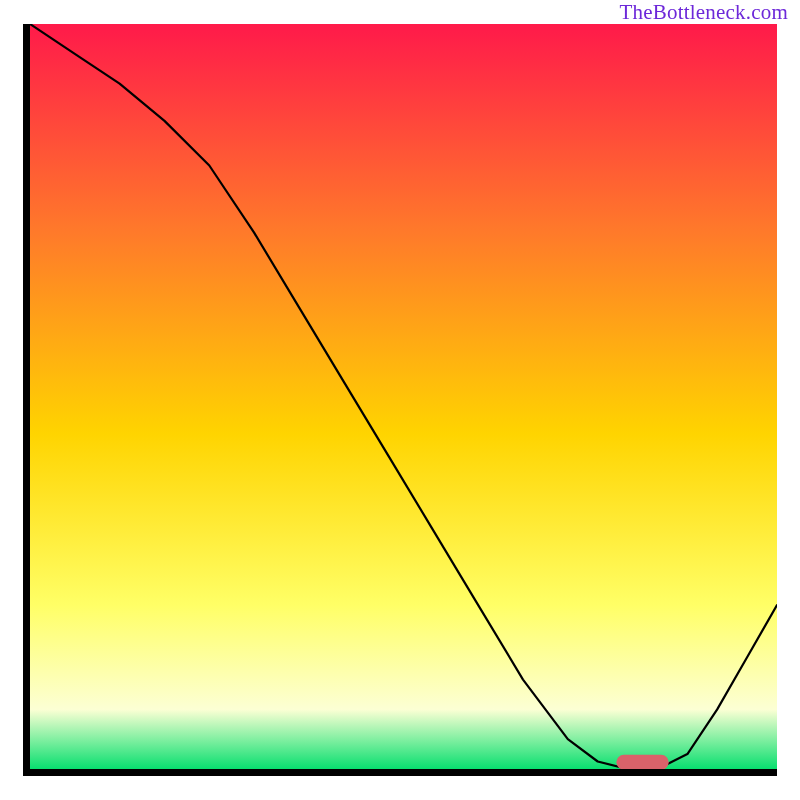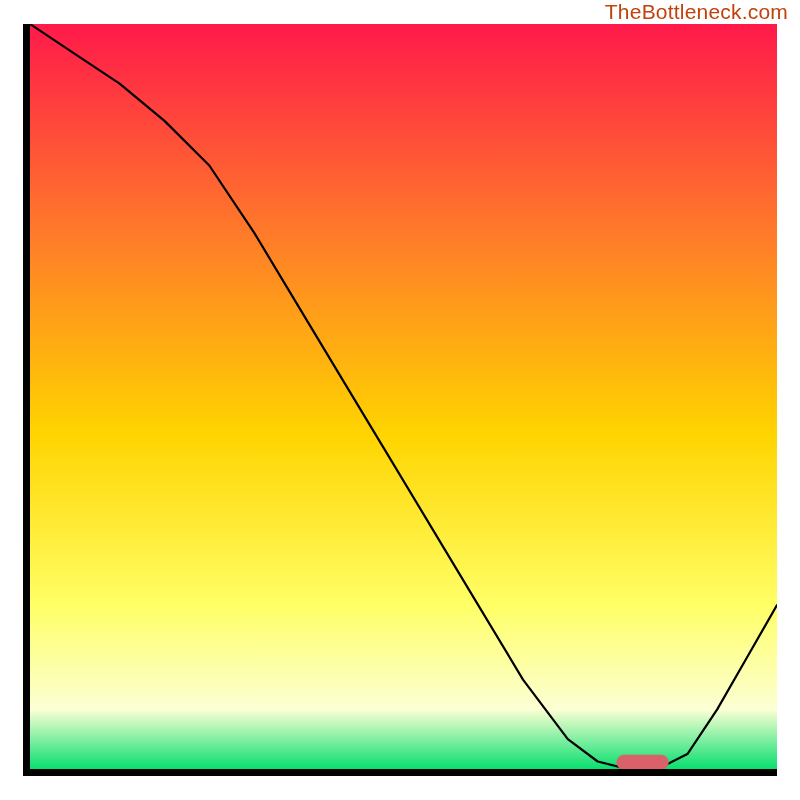--- a/index.html
+++ b/index.html
@@ -55,23 +55,23 @@
     stroke-linecap: round;
   }
   .marker {
     fill: #d9626a;
     stroke: none;
   }
   .watermark {
     position: absolute;
     top: 0px;
     right: 12px;
-    font-family: Liberation Sans, sans-serif;
+    font-family: Liberation Serif, serif;
     font-size: 21px;
-    color: #c2410c;
+    color: #6d28d9;
     letter-spacing: 0.2px;
   }
 </style>
 </head>
 <body>
 
 <div class="chart-wrap">
 
   <div class="plot-area">
     <svg class="plot-svg" viewBox="0 0 747 745" preserveAspectRatio="none">

